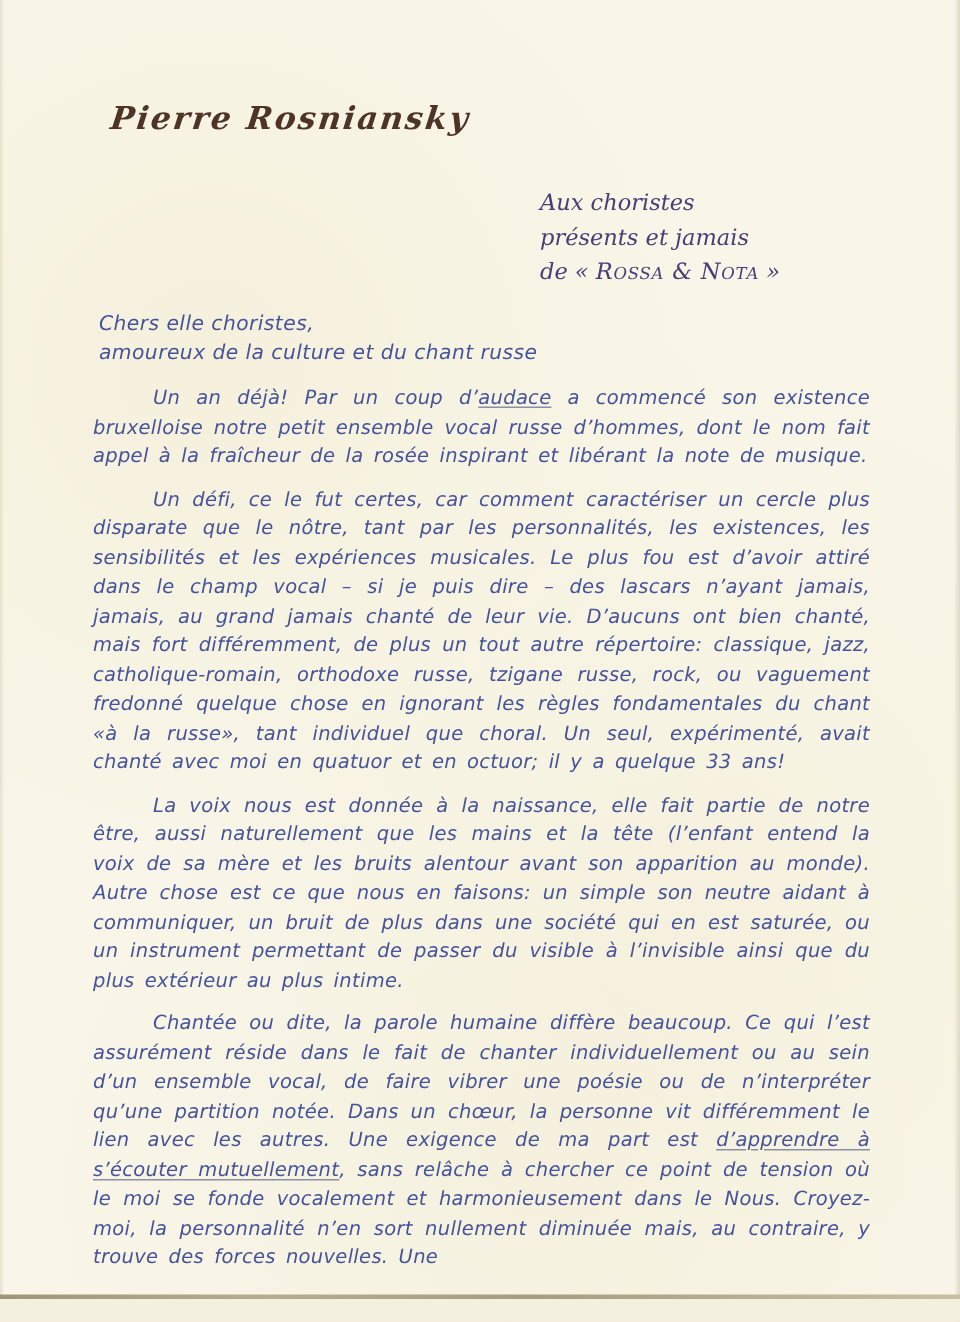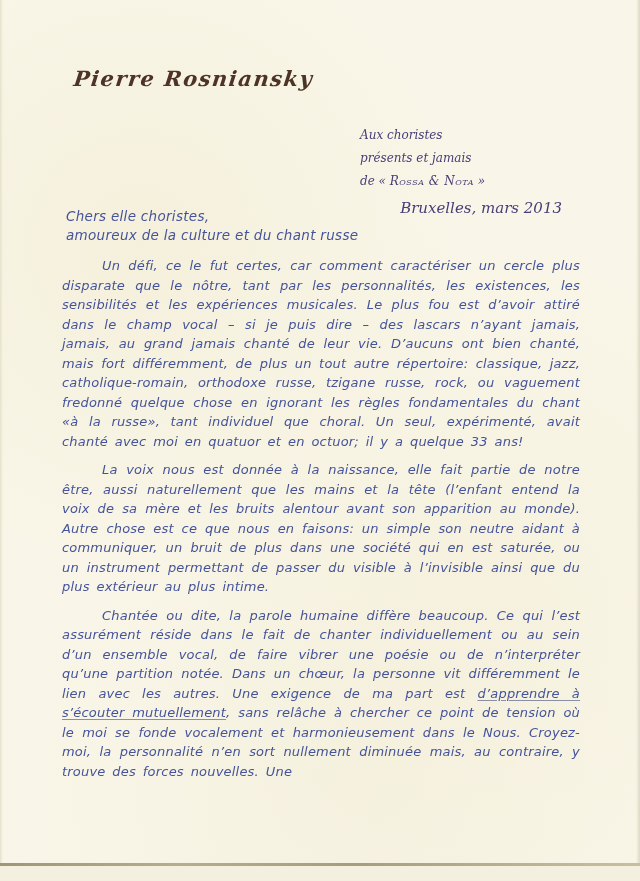--- a/index.html
+++ b/index.html
@@ -42,21 +42,21 @@
     font-size:21px; letter-spacing:1.5px;
     color:#4e3327;
     transform:skewX(-7deg);
   }
 
   
   .recipient {
     position:absolute; left:360px; top:124px;
     font-family:"DejaVu Serif", serif;
     font-style:italic;
-    font-size:12px; line-height:23px;
+    font-size:15px; line-height:23px;
     color:#463e76;
   }
   .sc { font-variant:small-caps; letter-spacing:0.5px; }
 
   .dateline {
     position:absolute; right:78px; top:199px;
     font-family:"DejaVu Serif", serif;
     font-style:italic;
     font-size:15px;
     color:#463e76;
@@ -95,28 +95,28 @@
   <div class="edge-right"></div>
 
   <div class="signature">Pierre Rosniansky</div>
 
   <div class="recipient">
     <div>Aux choristes</div>
     <div>présents et jamais</div>
     <div><span>de « </span><span class="sc">Rossa &amp; Nota</span><span> »</span></div>
   </div>
 
-  <div class="dateline">Bruxelles, mars 2013</div>
 
   <div class="salutation hand">
     <div>Chers elle choristes,</div>
     <div>amoureux de la culture et du chant russe</div>
   </div>
 
   <div class="body-text hand">
+    <p class="para"><span>Un an déjà! Par un coup d’</span><span class="u">audace</span><span> a commencé son existence bruxelloise notre petit ensemble vocal russe d’hommes, dont le nom fait appel à la fraîcheur de la rosée inspirant et libérant la note de musique.</span></p>
 
     <p class="para">Un défi, ce le fut certes, car comment caractériser un cercle plus disparate que le nôtre, tant par les personnalités, les existences, les sensibilités et les expériences musicales. Le plus fou est d’avoir attiré dans le champ vocal – si je puis dire – des lascars n’ayant jamais, jamais, au grand jamais chanté de leur vie. D’aucuns ont bien chanté, mais fort différemment, de plus un tout autre répertoire: classique, jazz, catholique-romain, orthodoxe russe, tzigane russe, rock, ou vaguement fredonné quelque chose en ignorant les règles fondamentales du chant «à la russe», tant individuel que choral. Un seul, expérimenté, avait chanté avec moi en quatuor et en octuor; il y a quelque 33 ans!</p>
 
     <p class="para">La voix nous est donnée à la naissance, elle fait partie de notre être, aussi naturellement que les mains et la tête (l’enfant entend la voix de sa mère et les bruits alentour avant son apparition au monde). Autre chose est ce que nous en faisons: un simple son neutre aidant à communiquer, un bruit de plus dans une société qui en est saturée, ou un instrument permettant de passer du visible à l’invisible ainsi que du plus extérieur au plus intime.</p>
 
     <p class="para"><span>Chantée ou dite, la parole humaine diffère beaucoup. Ce qui l’est assurément réside dans le fait de chanter individuellement ou au sein d’un ensemble vocal, de faire vibrer une poésie ou de n’interpréter qu’une partition notée. Dans un chœur, la personne vit différemment le lien avec les autres. Une exigence de ma part est </span><span class="u">d’apprendre à s’écouter mutuellement</span><span>, sans relâche à chercher ce point de tension où le moi se fonde vocalement et harmonieusement dans le Nous. Croyez-moi, la personnalité n’en sort nullement diminuée mais, au contraire, y trouve des forces nouvelles. Une</span></p>
   </div>
 
   <div class="bottom-line"></div>
   <div class="bottom-strip"></div>

